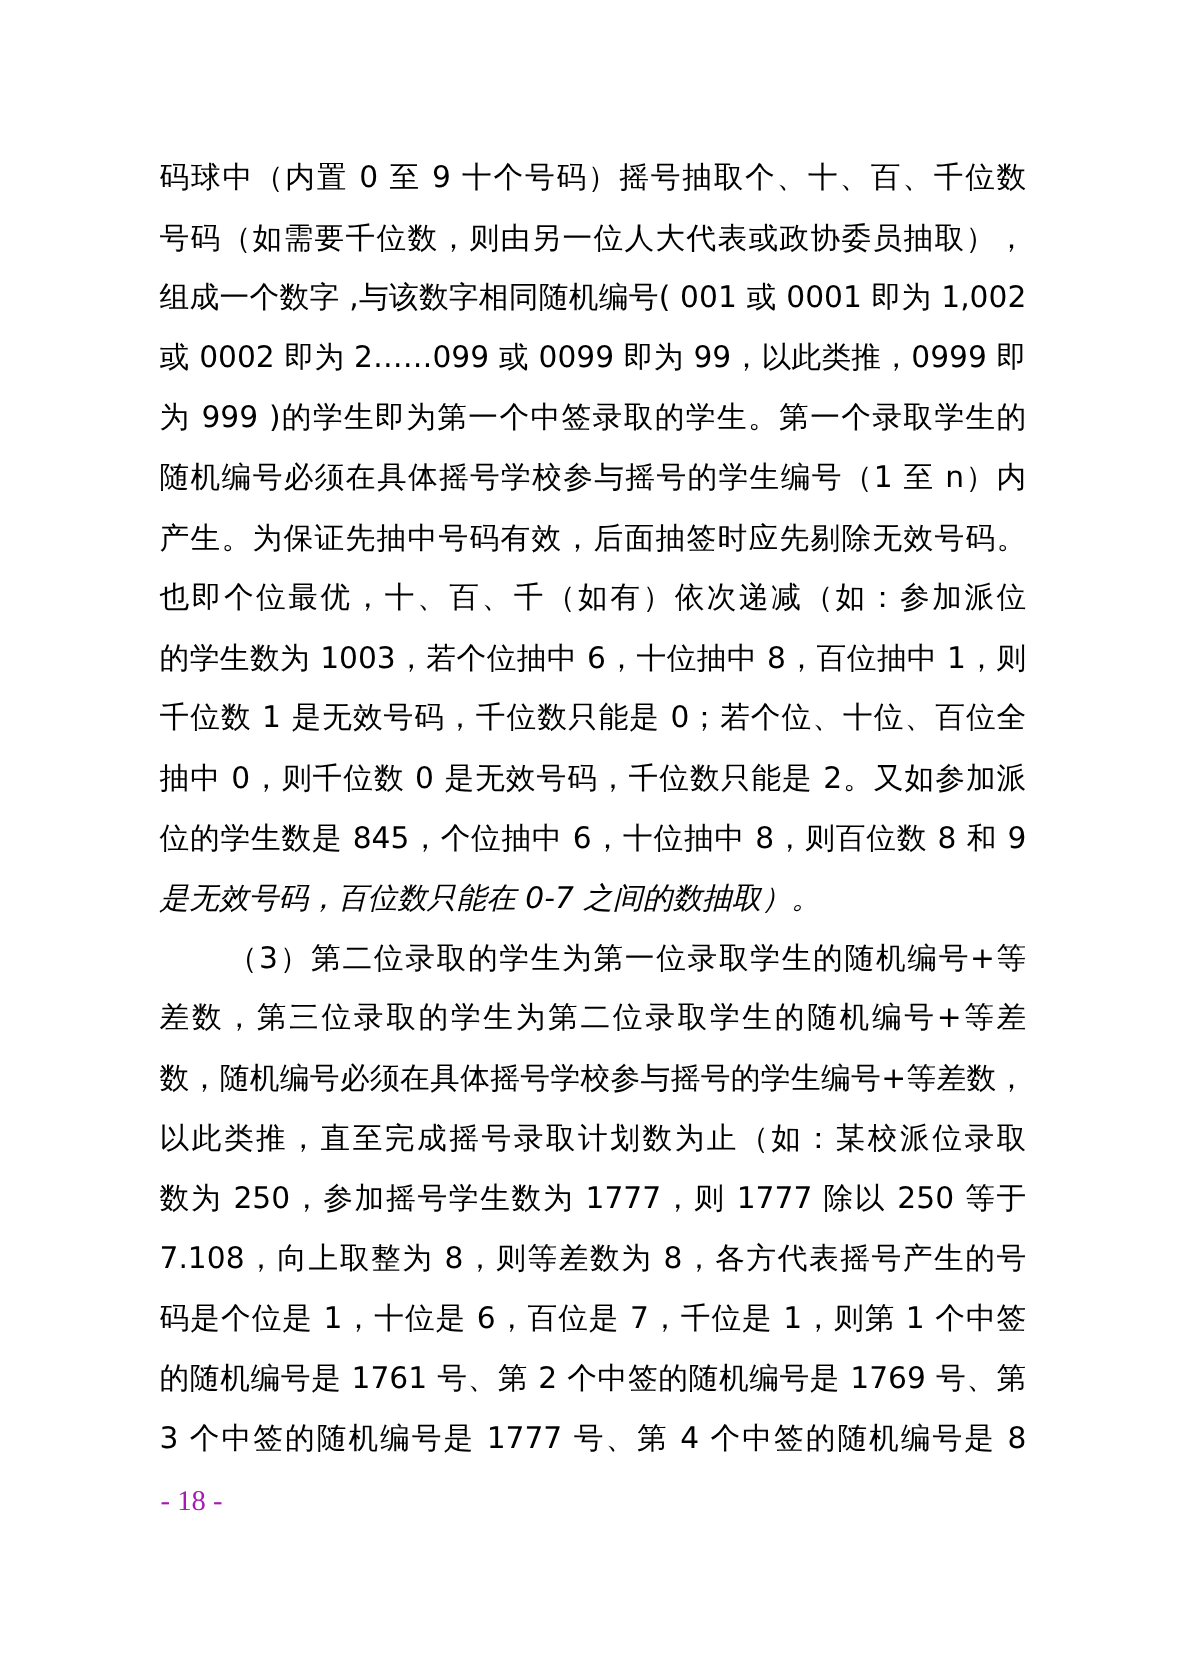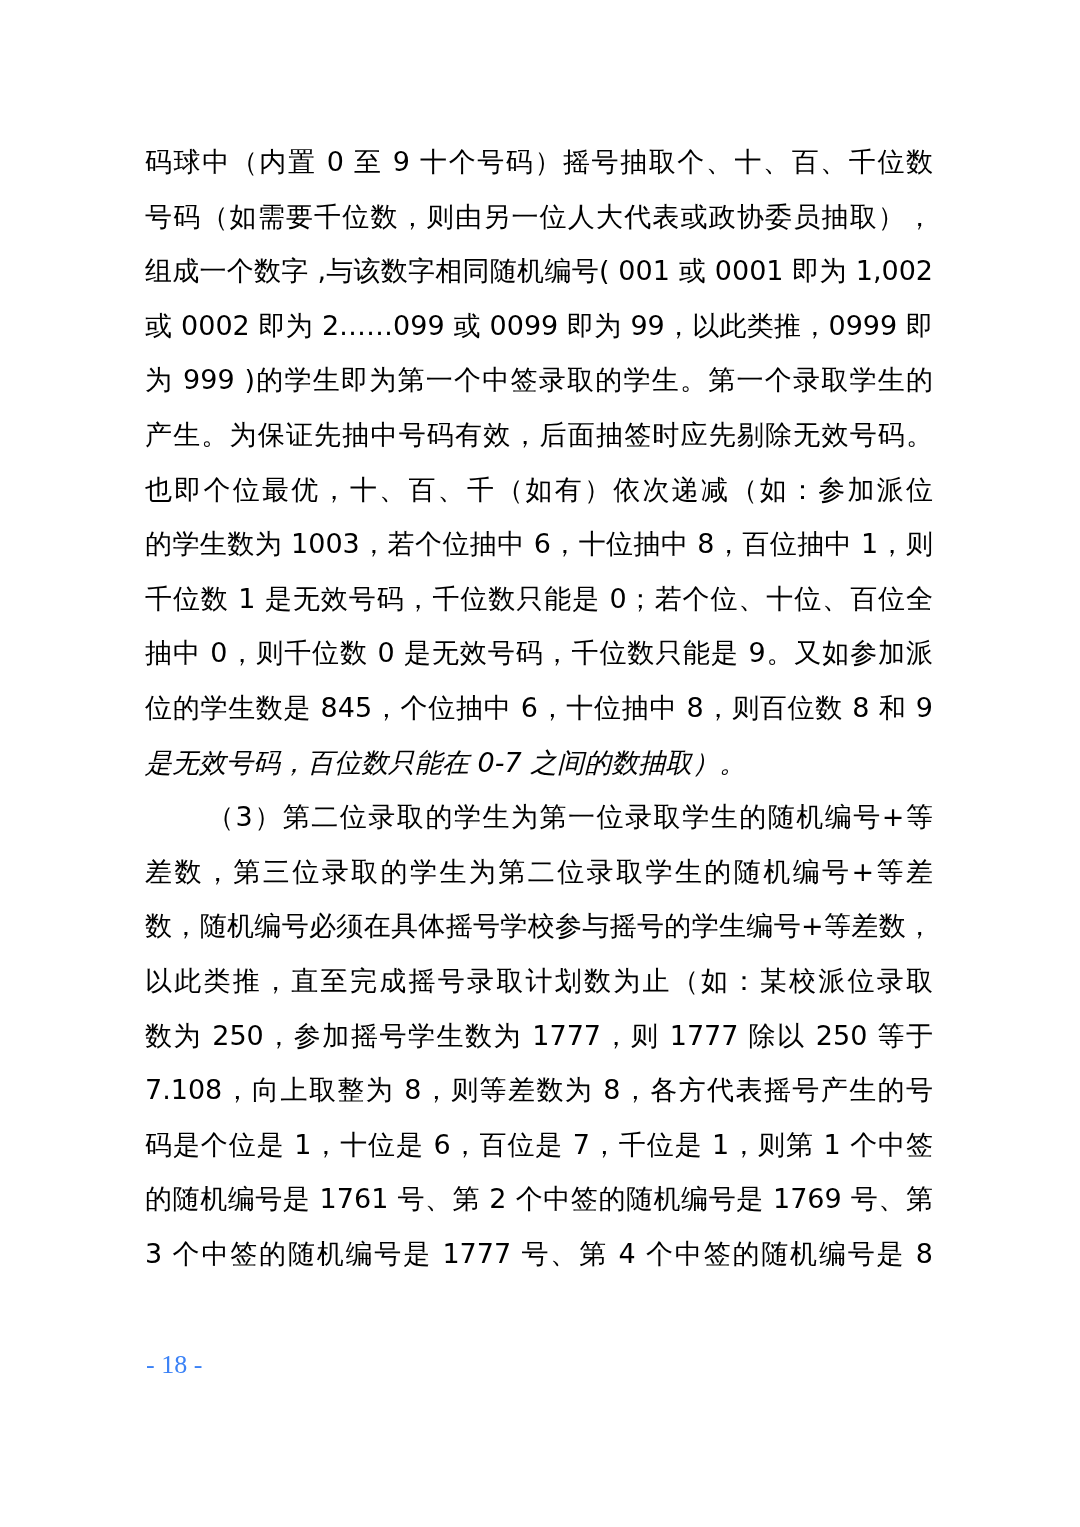--- a/index.html
+++ b/index.html
@@ -46,39 +46,40 @@
     .line.indent {
       padding-left: 62px;
     }
     .page-number {
       position: absolute;
       left: 146px;
       top: 1350px;
       font-family: "Liberation Serif", "DejaVu Serif", serif;
       font-size: 26px;
       line-height: 30px;
-      color: #3b82f6;
+      color: #a21caf;
     }
   </style>
 </head>
 <body>
 
 <div class="page">
   <div class="body-text">
 
     <span class="line">码球中（内置 0 至 9 十个号码）摇号抽取个、十、百、千位数</span>
     <span class="line">号码（如需要千位数，则由另一位人大代表或政协委员抽取），</span>
     <span class="line">组成一个数字 ,与该数字相同随机编号( 001 或 0001 即为 1,002</span>
     <span class="line">或 0002 即为 2……099 或 0099 即为 99，以此类推，0999 即</span>
     <span class="line">为 999 )的学生即为第一个中签录取的学生。第一个录取学生的</span>
+    <span class="line">随机编号必须在具体摇号学校参与摇号的学生编号（1 至 n）内</span>
     <span class="line">产生。为保证先抽中号码有效，后面抽签时应先剔除无效号码。</span>
     <span class="line">也即个位最优，十、百、千（如有）依次递减（如：参加派位</span>
     <span class="line">的学生数为 1003，若个位抽中 6，十位抽中 8，百位抽中 1，则</span>
     <span class="line">千位数 1 是无效号码，千位数只能是 0；若个位、十位、百位全</span>
-    <span class="line">抽中 0，则千位数 0 是无效号码，千位数只能是 9。又如参加派</span>
+    <span class="line">抽中 0，则千位数 0 是无效号码，千位数只能是 2。又如参加派</span>
     <span class="line">位的学生数是 845，个位抽中 6，十位抽中 8，则百位数 8 和 9</span>
     <span class="line last">是无效号码，百位数只能在 0-7 之间的数抽取）。</span>
 
     <span class="line indent">（3）第二位录取的学生为第一位录取学生的随机编号+等</span>
     <span class="line">差数，第三位录取的学生为第二位录取学生的随机编号+等差</span>
     <span class="line">数，随机编号必须在具体摇号学校参与摇号的学生编号+等差数，</span>
     <span class="line">以此类推，直至完成摇号录取计划数为止（如：某校派位录取</span>
     <span class="line">数为 250，参加摇号学生数为 1777，则 1777 除以 250 等于</span>
     <span class="line">7.108，向上取整为 8，则等差数为 8，各方代表摇号产生的号</span>
     <span class="line">码是个位是 1，十位是 6，百位是 7，千位是 1，则第 1 个中签</span>

